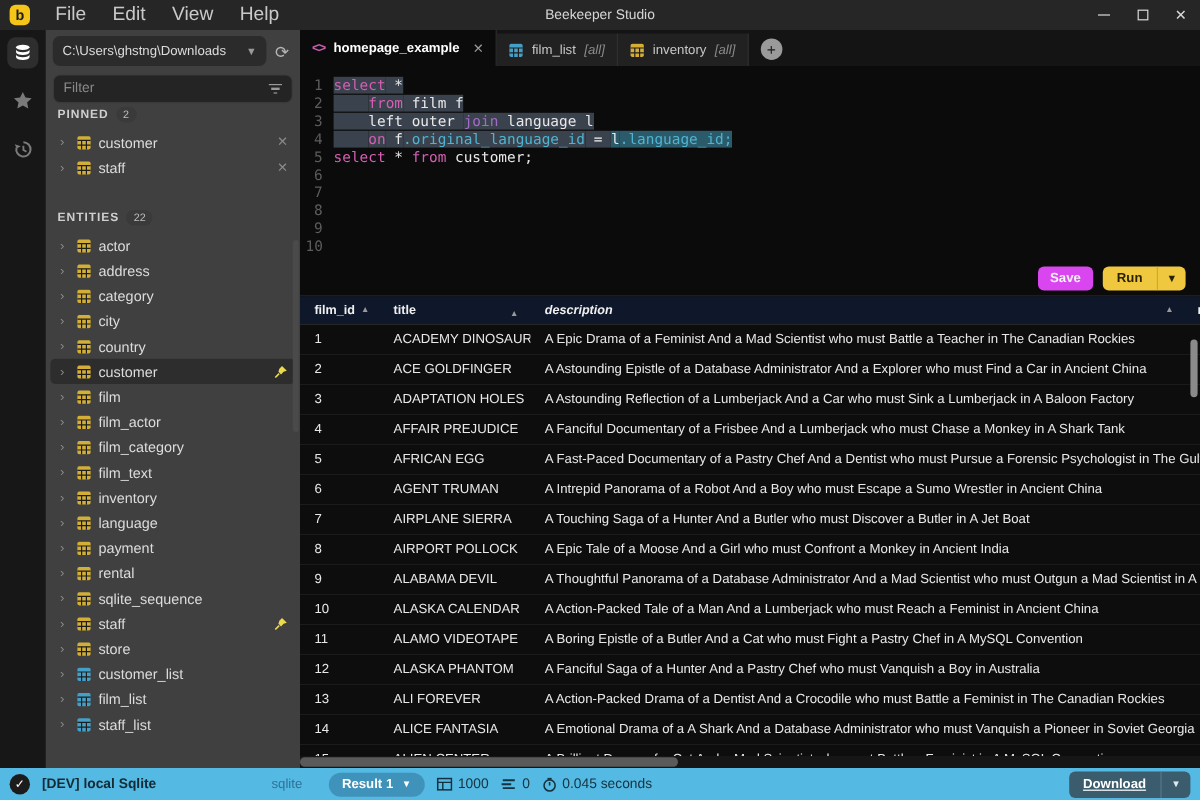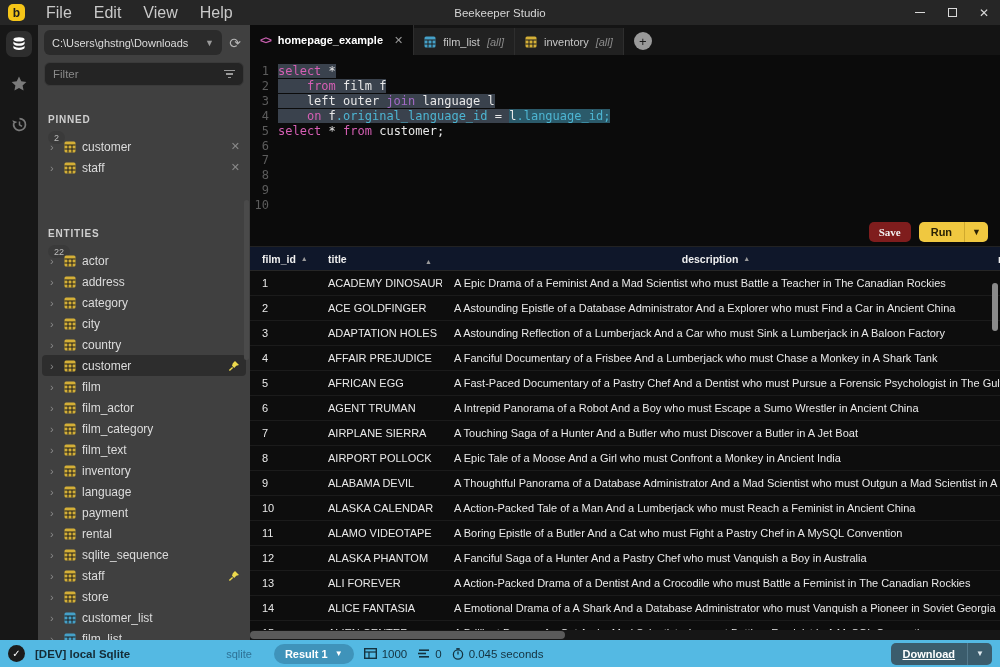--- a/index.html
+++ b/index.html
@@ -37,21 +37,21 @@
   .refresh-btn { color:#b5b5b5; font-size:14px; width:18px; text-align:center; }
   .filter-row { margin:7px 6px 0 6px; background:#242424; border:1px solid #3a3a3a; border-radius:6px;
     height:24px; display:flex; align-items:center; padding:0 8px; }
   .filter-input { flex:1; background:transparent; border:none; outline:none; color:#bbb; font-size:11.5px;
     font-family:"Liberation Sans", sans-serif; }
   .filter-input::placeholder { color:#8a8a8a; }
   .funnel { display:flex; flex-direction:column; align-items:center; gap:2px; }
   .funnel i { display:block; height:1.5px; background:#9a9a9a; }
   .funnel i:nth-child(1){ width:11px; } .funnel i:nth-child(2){ width:7px; } .funnel i:nth-child(3){ width:3px; }
 
-  .side-section-header { display:flex; align-items:flex-start; gap:6px; padding:0 10px; margin-top:28px; height:18px;flex-direction:column; }
+  .side-section-header { display:flex; align-items:center; gap:6px; padding:0 10px; margin-top:0; height:18px; }
   .side-section-header .ttl { color:#cfcfcf; font-size:10px; font-weight:bold; letter-spacing:.8px; }
   .badge { background:#3a3a3a; color:#bdbdbd; font-size:9px; border-radius:8px; padding:1.5px 6px; }
   .side-list { margin-top:4px; }
   .side-item { height:21px; display:flex; align-items:center; padding:0 10px 0 12px; gap:6px; }
   .side-item.active { background:#2d2d2d; border-radius:4px; margin:0 4px; padding:0 6px 0 8px; }
   .chev { color:#8a8a8a; font-size:11px; width:8px; }
   .tbl-ico { flex:0 0 12px; }
   .side-item .nm { color:#dcdcdc; font-size:12px; flex:1; white-space:nowrap; overflow:hidden; }
   .side-item .x { color:#8a8a8a; font-size:11px; }
   .pin-ico { font-size:10px; }
@@ -75,32 +75,32 @@
     font-size:12px; line-height:14.9px; padding-top:9px; overflow:hidden; }
   .gutter { width:28px; text-align:right; padding-right:9px; color:#5c5c5c; user-select:none; }
   .code { flex:1; white-space:pre; color:#e8e8e8; }
   .code .kw { color:#d55fb4; }
   .code .kw2 { color:#a36ac7; }
   .code .prop { color:#4db5d2; }
   .code .sel { background:#3a424d; }
   .code .sel2 { background:#2b5a6a; }
 
   .editor-actions { flex:0 0 29px; display:flex; align-items:center; justify-content:flex-end; gap:8px; padding-right:12px; }
-  .save-btn { background:#7f1d1d; color:#f2f2f2; font-size:11px; font-weight:bold; border-radius:5px; padding:4px 10px;font-family:Liberation Serif, serif; }
+  .save-btn { background:#d946ef; color:#f2f2f2; font-size:11px; font-weight:bold; border-radius:5px; padding:4px 10px; }
   .run-group { display:flex; align-items:stretch; background:#f0c840; border-radius:5px; overflow:hidden; }
   .run-btn { color:#2a2205; font-size:11px; font-weight:bold; padding:4px 12px; }
   .run-caret { border-left:1px solid #cfa92e; padding:4px 7px; color:#2a2205; font-size:9px; display:flex; align-items:center; }
 
   
   .results { flex:1; display:flex; flex-direction:column; border-top:1px solid #222; position:relative; min-height:0; }
   .rhead { flex:0 0 24px; display:flex; align-items:center; background:#0f172a; border-bottom:1px solid #262626;
     font-size:10.5px; font-weight:bold; color:#efefef; }
   .rh-cell { display:flex; align-items:center; gap:5px; padding-left:12px; }
   .rh-id { width:66px; } .rh-title { width:126px; justify-content:space-between; padding-right:10px;align-items:flex-end; }
-  .rh-desc { flex:1; justify-content:center; padding-right:8px; }
+  .rh-desc { flex:1; justify-content:space-between; padding-right:8px;font-style:italic; }
   .rh-partial { width:14px; overflow:hidden; }
   .sort { color:#9a9a9a; font-size:7px; }
   .rbody { flex:1; overflow:hidden; }
   .rrow { height:25px; display:flex; align-items:center; background:#0d0d0d; border-bottom:1px solid #1b1b1b;
     font-size:11px; color:#e9e9e9; }
   .rc { padding-left:12px; white-space:nowrap; overflow:hidden; }
   .rc-id { width:66px; } .rc-title { width:126px; } .rc-desc { flex:1; }
   .vscroll { position:absolute; right:2px; top:36px; width:6px; height:48px; background:#8a8a8a; border-radius:3px; }
   .hscroll { flex:0 0 10px; background:#161616; position:relative; }
   .hscroll .thumb { position:absolute; left:0; top:1px; height:8px; width:315px; background:#5a5a5a; border-radius:4px; }

